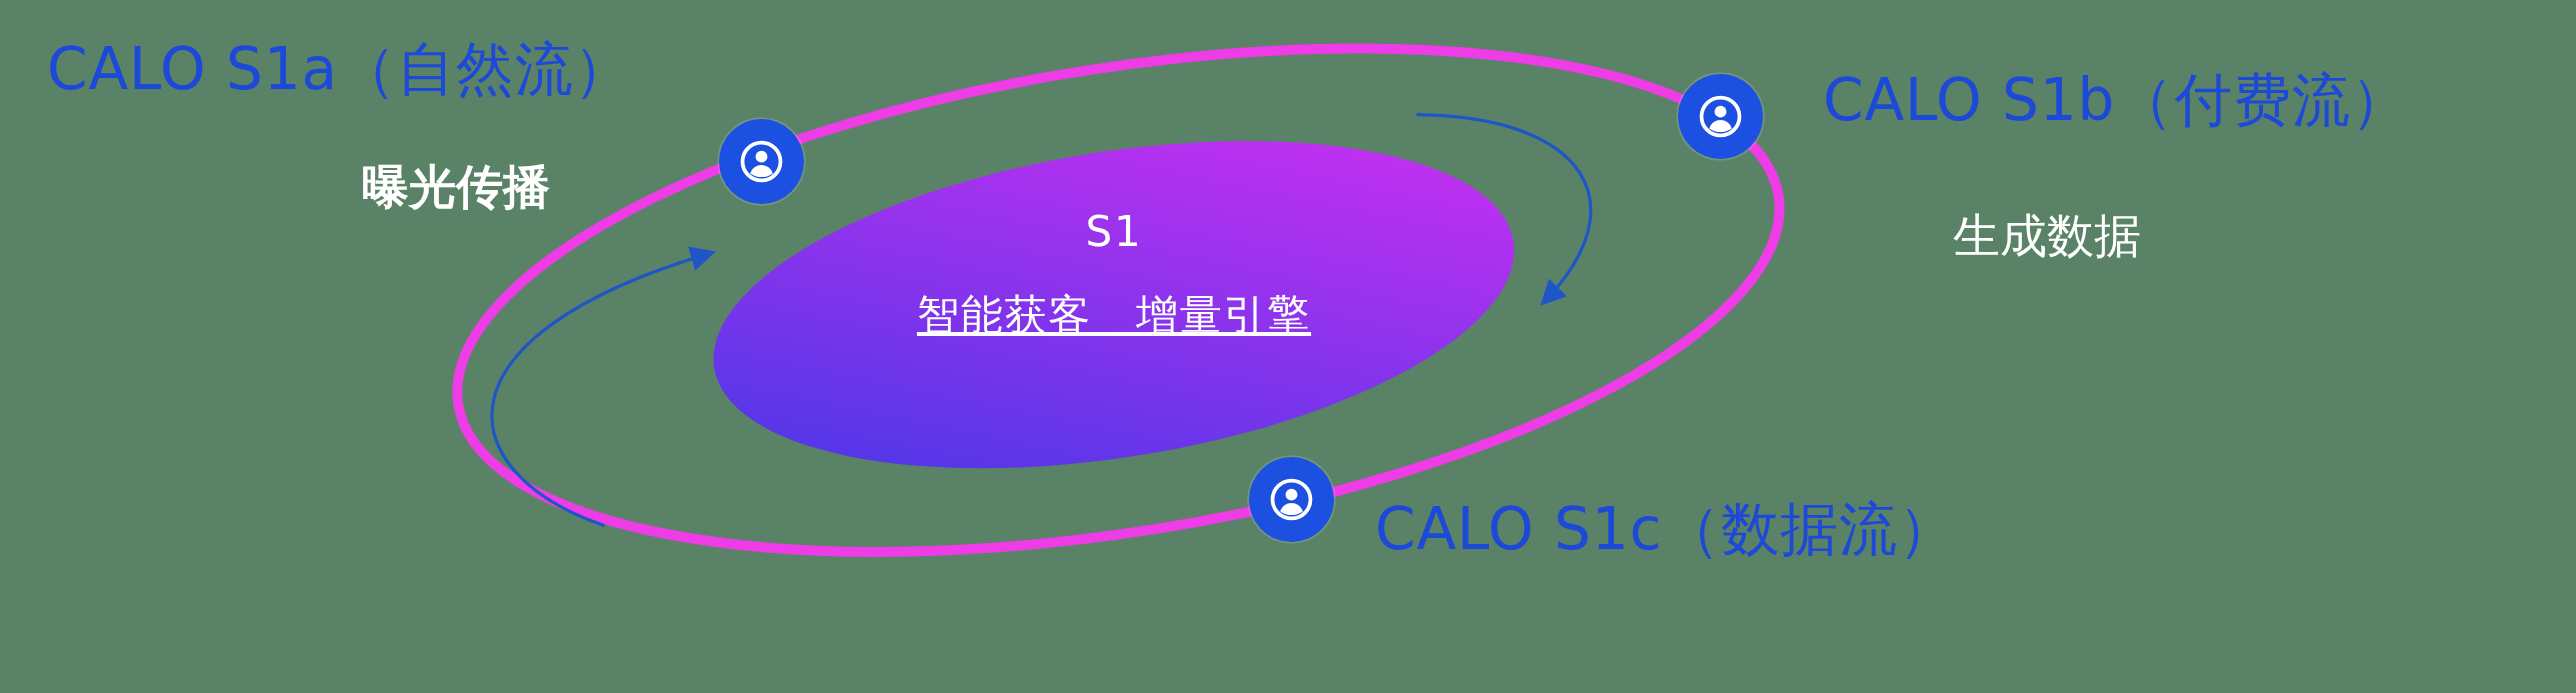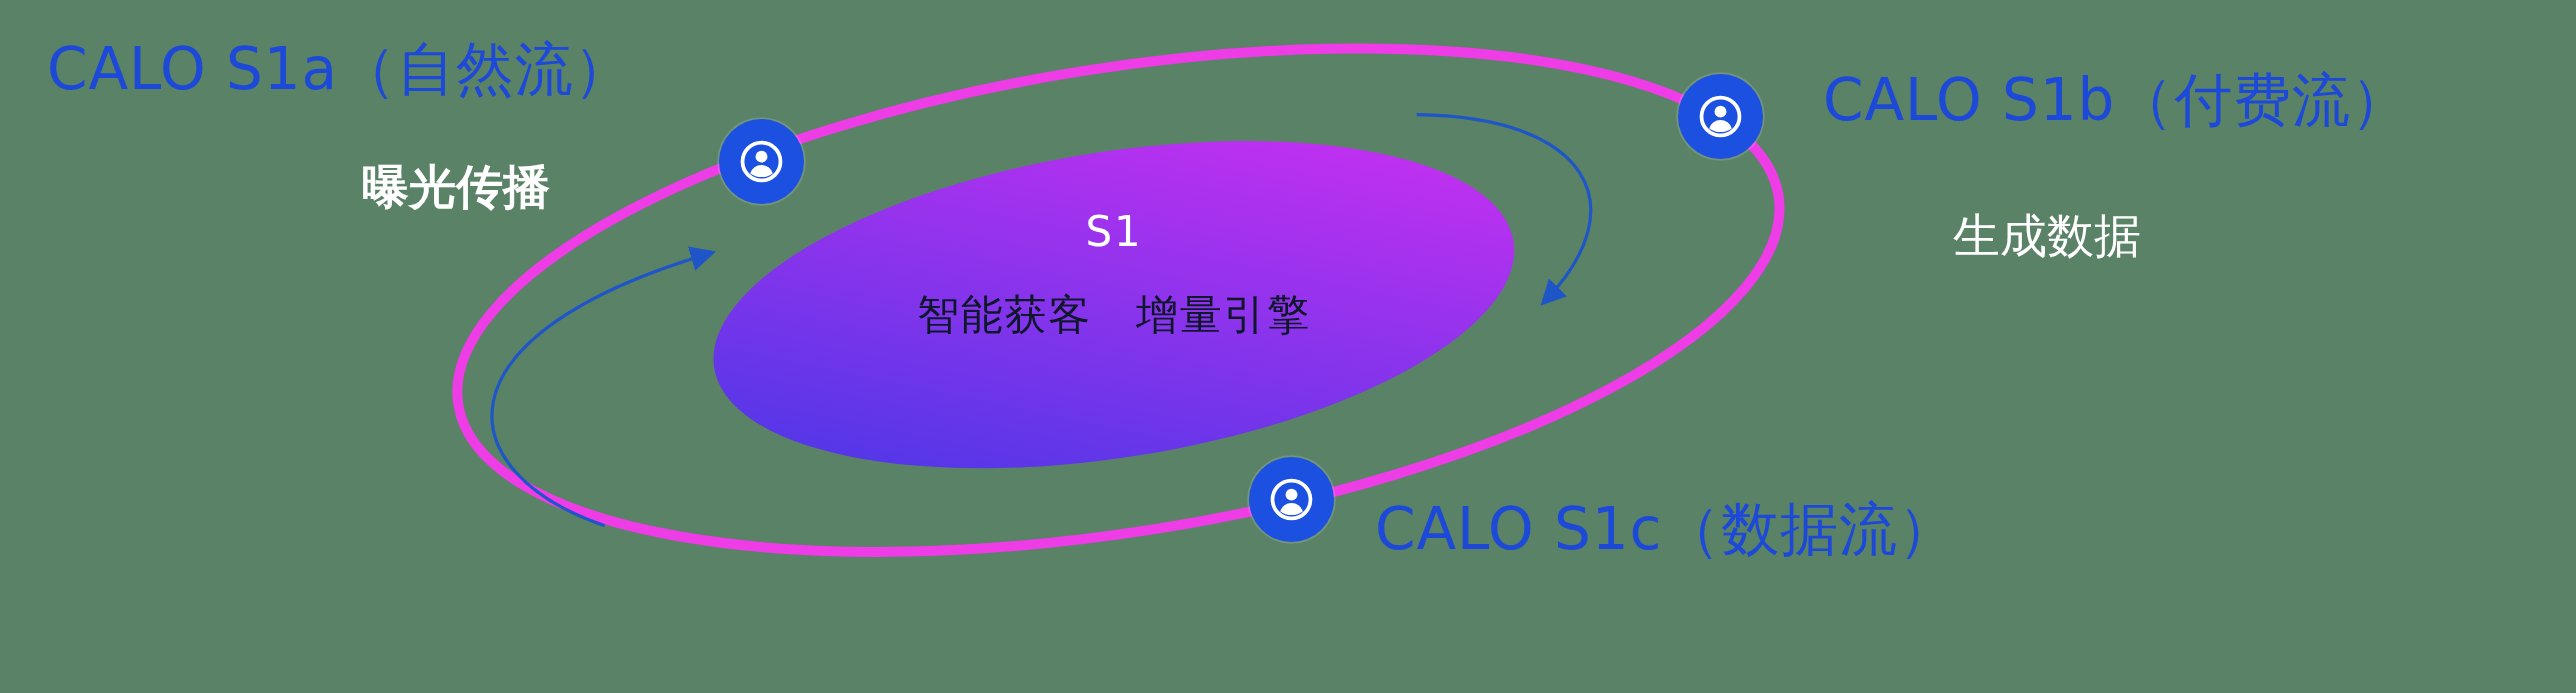--- a/index.html
+++ b/index.html
@@ -47,25 +47,26 @@
     font-size: 42px;
     font-weight: 500;
     letter-spacing: 1.8px;
     white-space: nowrap;
   }
   .center-subtitle {
     position: absolute;
     left: 1114px;
     top: 287px;
     transform: translateX(-50%);
-    color: #0f172a;
+    color: #ffffff;
     font-size: 42px;
     font-weight: 400;
     letter-spacing: 1.8px;
     white-space: nowrap;
+    text-decoration: underline;
   }
   .orbit-node {
     position: absolute;
     width: 85px;
     height: 85px;
     border-radius: 50%;
     background: #1c50e0;
     display: flex;
     align-items: center;
     justify-content: center;

